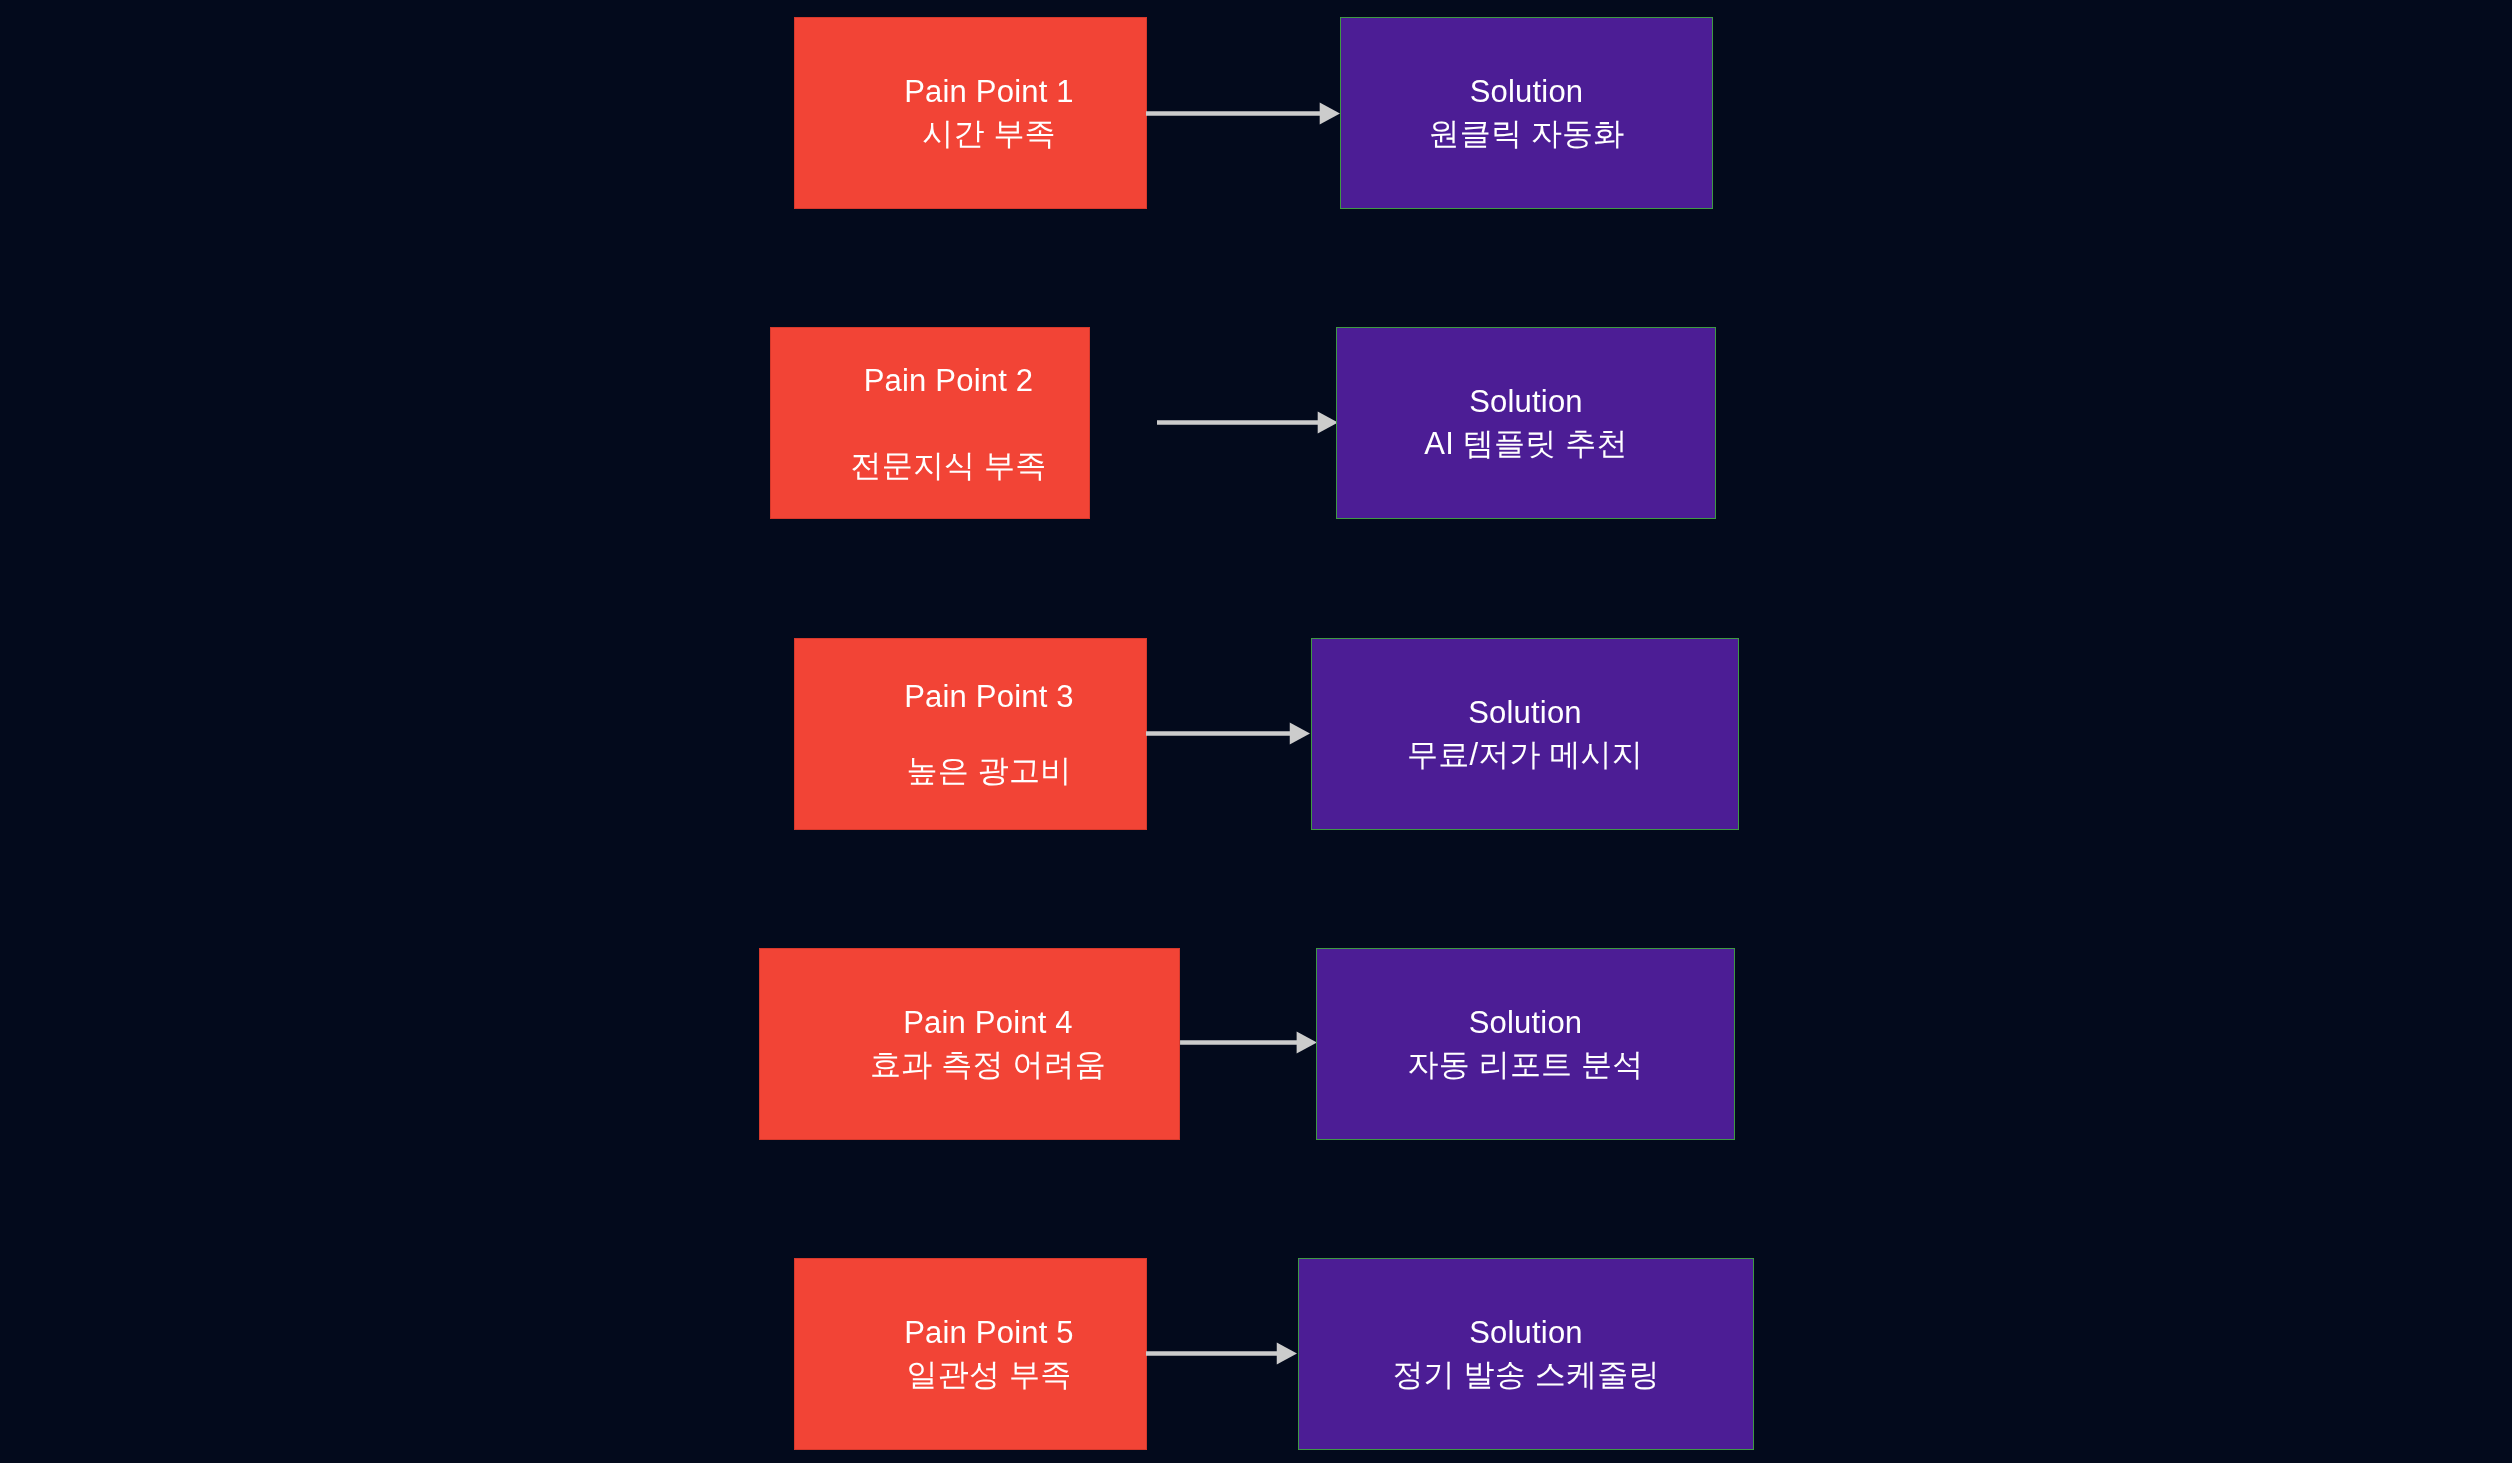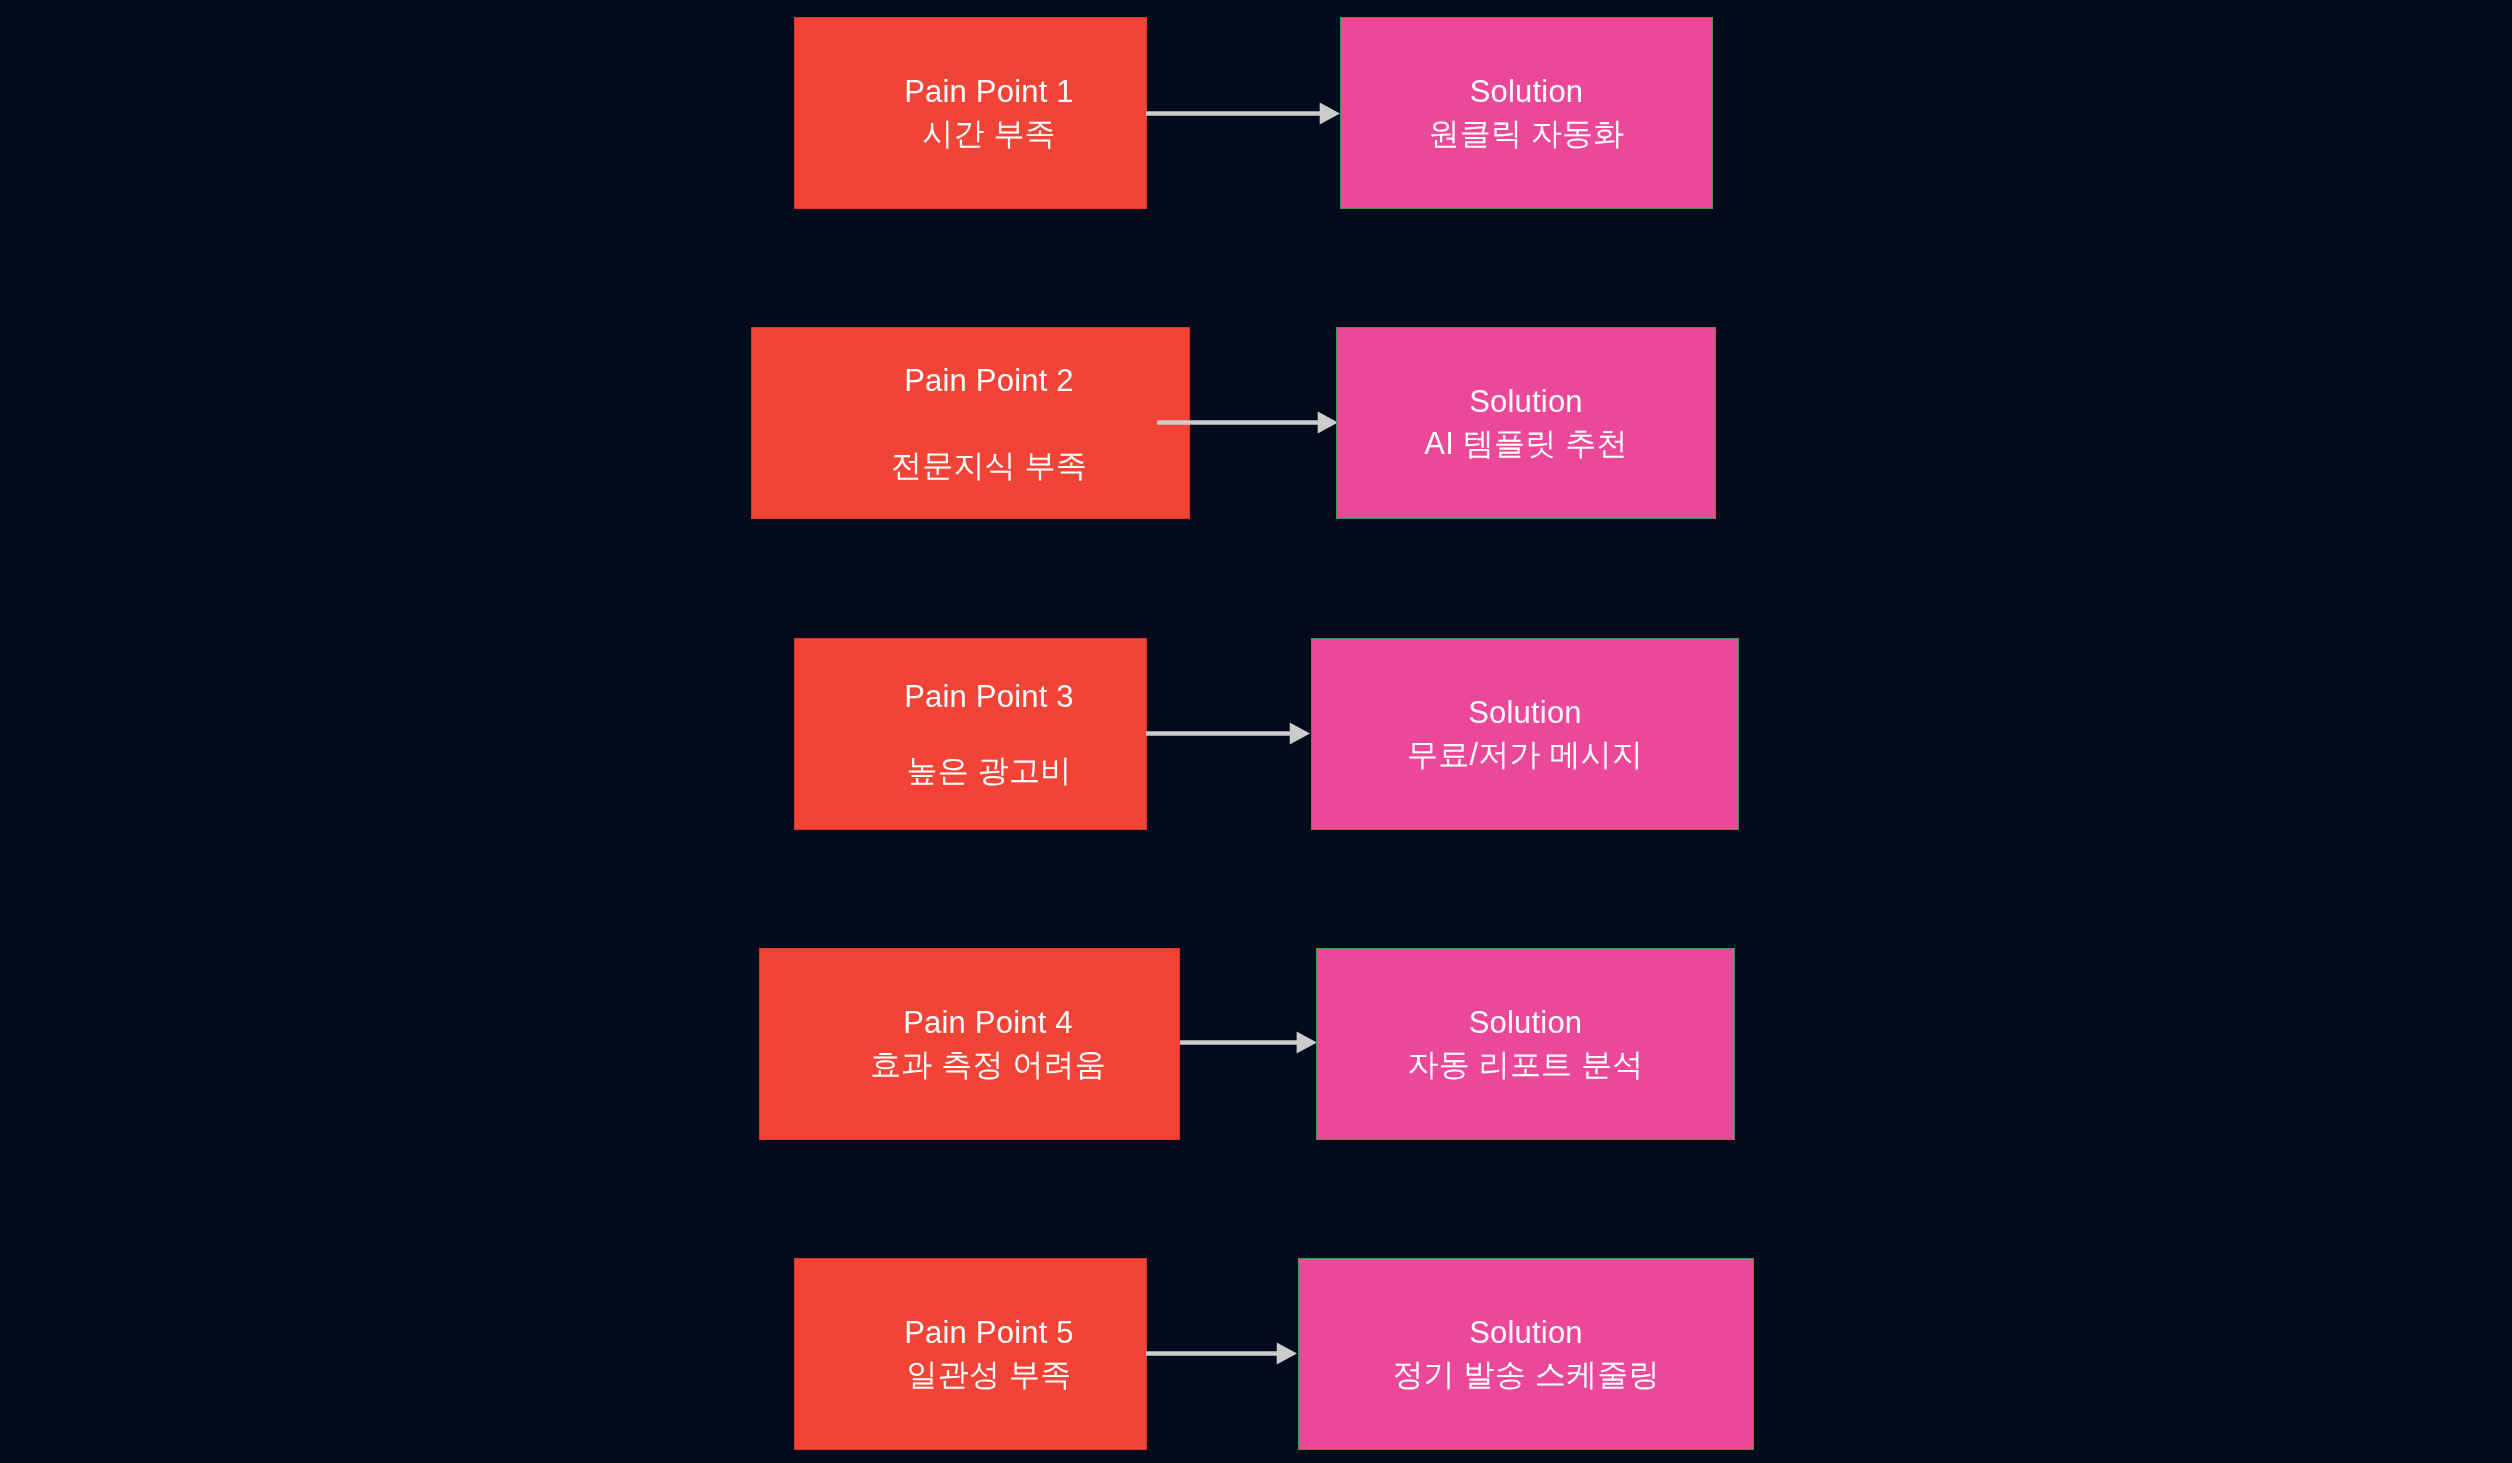--- a/index.html
+++ b/index.html
@@ -33,21 +33,21 @@
     letter-spacing: 0.2px;
   }
   .node .l1 { display: block; }
   .node .l2 { display: block; }
   .pain {
     background: #f24436;
     border: 1.8px solid #d6392c;
     padding-left: 37px;
   }
   .solution {
-    background: #ec4899;
+    background: #4c1d95;
     border: 1.8px solid #3f9944;
   }
   .connector {
     position: absolute;
     height: 37px;
     pointer-events: none;
   }
   .connector svg { display: block; overflow: visible; }
 </style>
 </head>
@@ -66,21 +66,21 @@
         <polygon points="188,8 210,20 188,32" fill="#cccccc"></polygon>
       </svg>
     </div>
     <div class="node solution" style="left:1340px; top:16.6px; width:373px; height:192px; font-size:31px;">
       <span class="l1">Solution</span>
       <span class="l2">원클릭 자동화</span>
     </div>
   </div>
 
   <div class="row">
-    <div class="node pain" style="left:751px; top:327px; width:439px; height:192px; font-size:31px;gap:43px;">
+    <div class="node pain" style="left:770px; top:327px; width:320px; height:192px; font-size:31px;gap:43px;">
       <span class="l1">Pain Point 2</span>
       <span class="l2">전문지식 부족</span>
     </div>
     <div class="connector" style="left:1157px; top:404px; width:181px;">
       <svg width="181" height="37" viewBox="0 0 196 40">
         <line x1="0" y1="20" x2="176" y2="20" stroke="#cccccc" stroke-width="5"></line>
         <polygon points="174,8 196,20 174,32" fill="#cccccc"></polygon>
       </svg>
     </div>
     <div class="node solution" style="left:1336px; top:327px; width:380px; height:192px; font-size:31px;">

